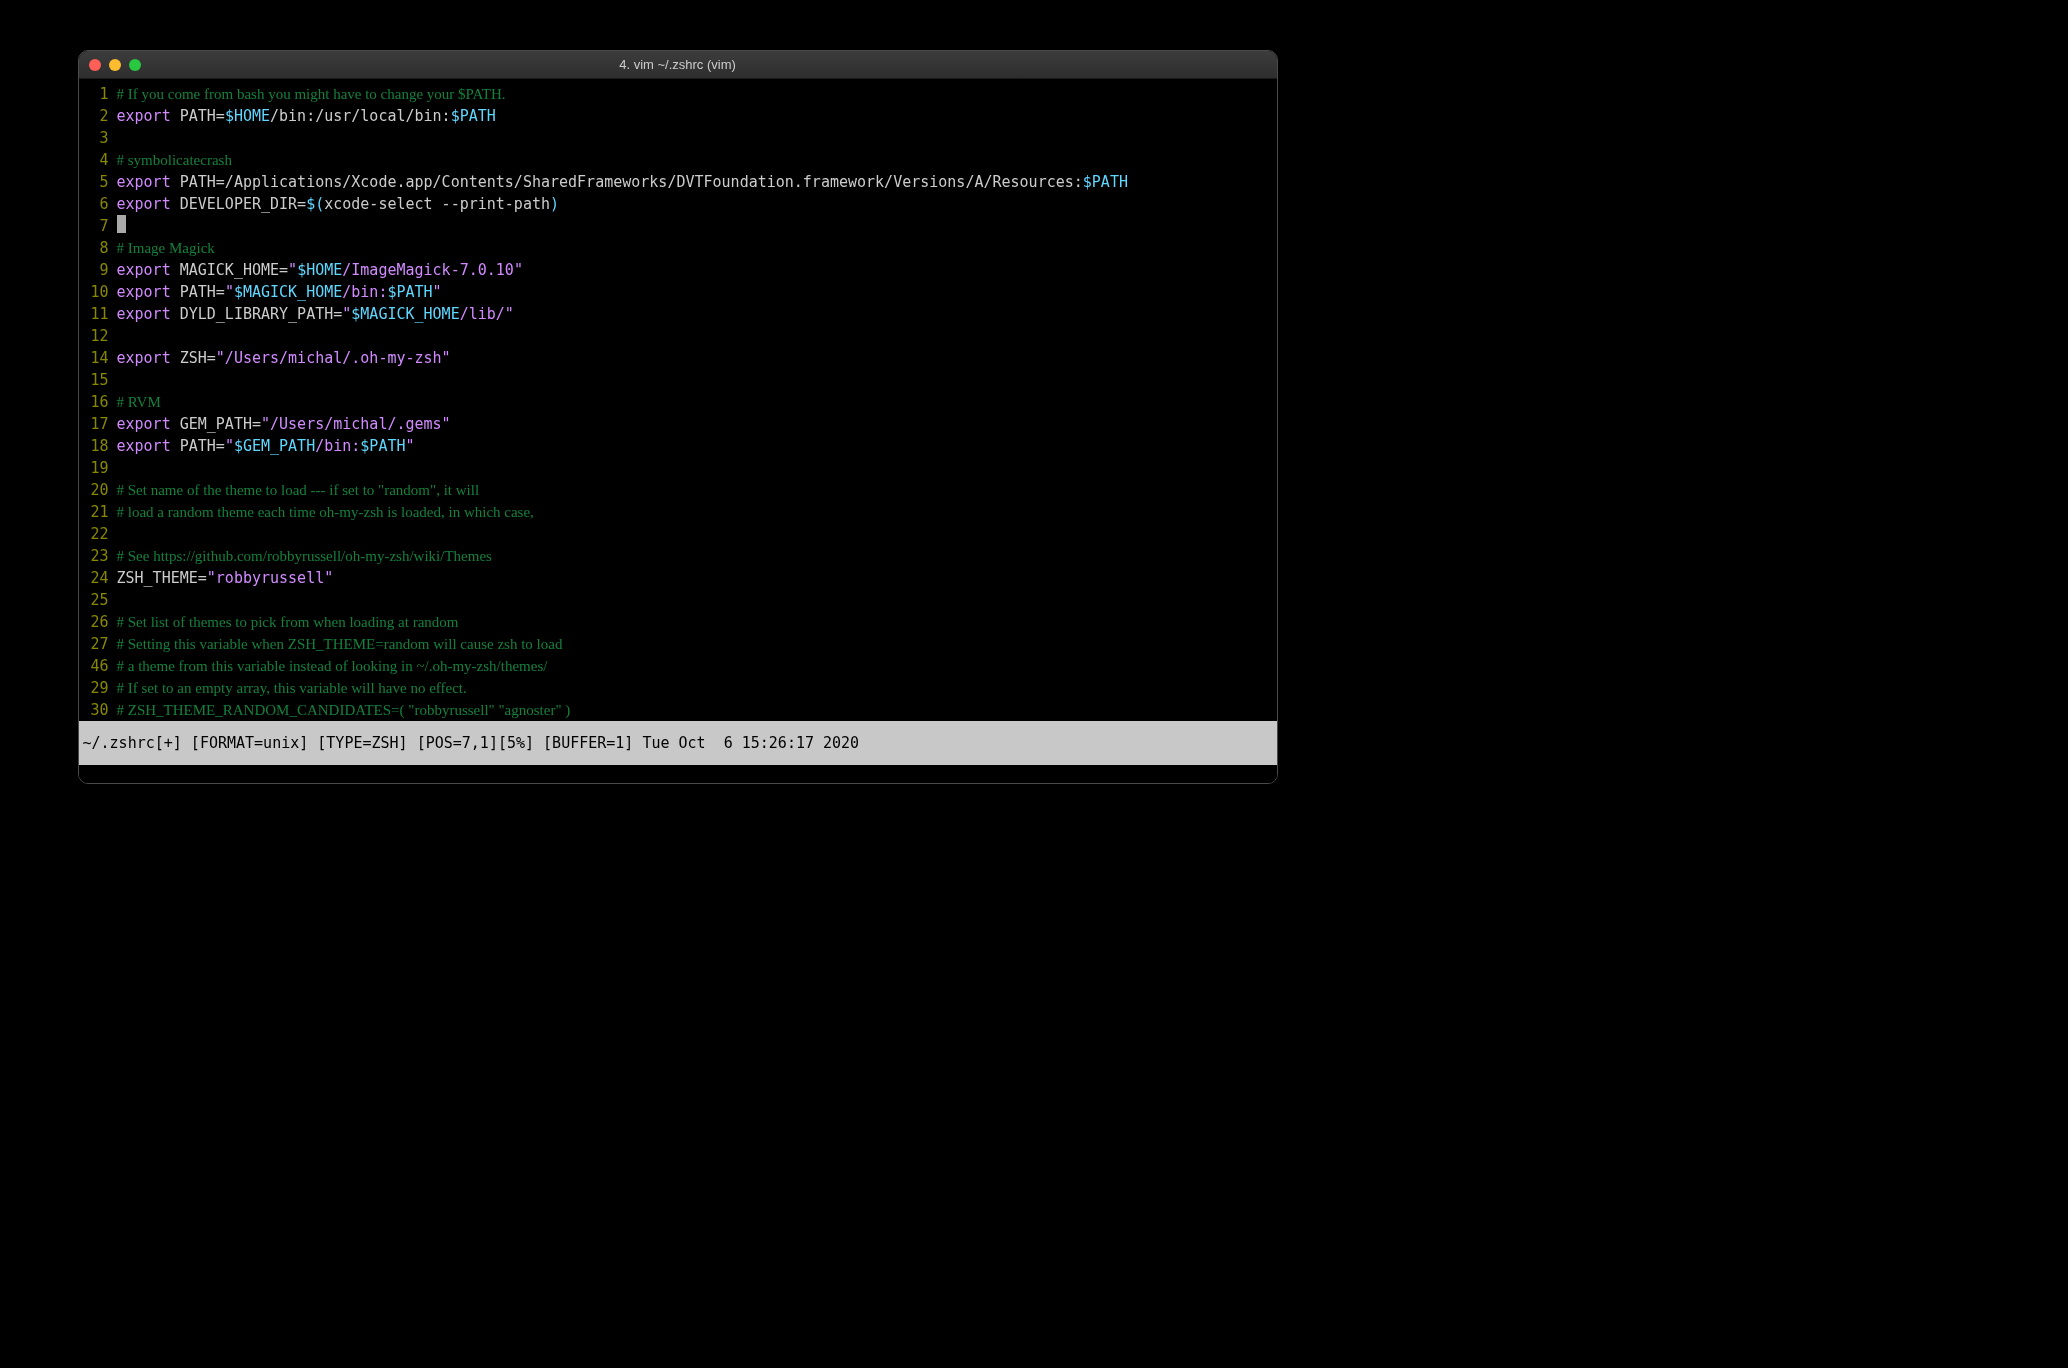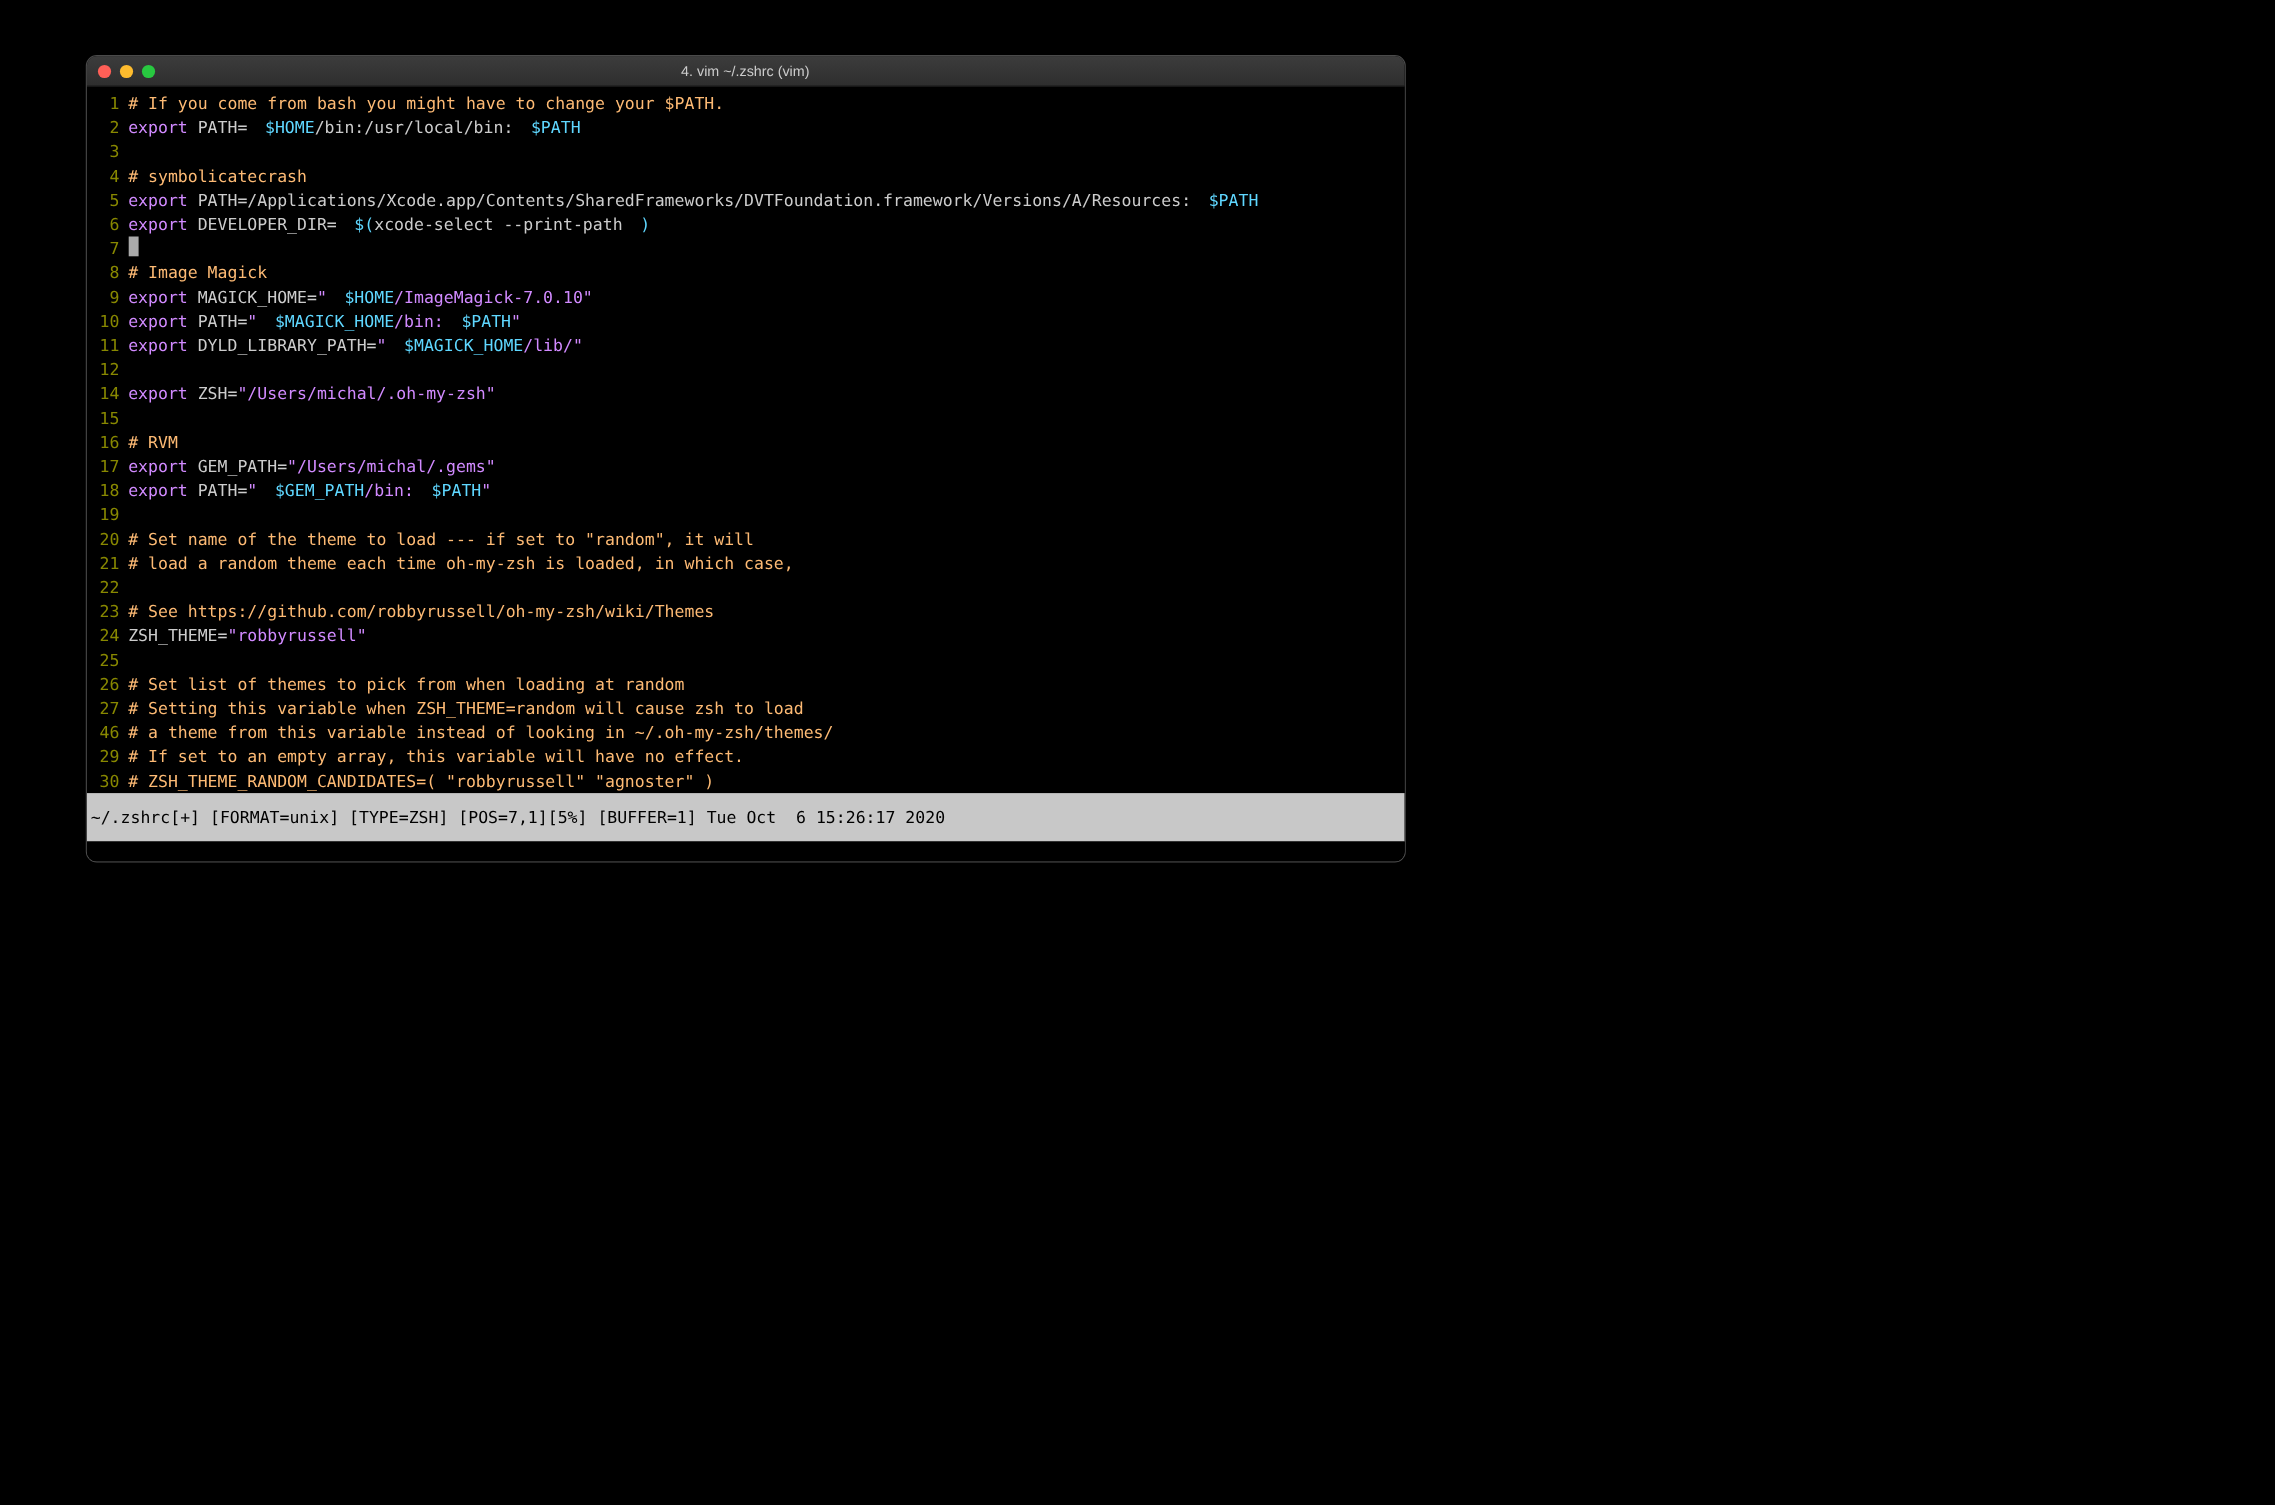--- a/index.html
+++ b/index.html
@@ -62,23 +62,23 @@
       white-space: pre;
     }
     .gutter {
       width: 38px;
       text-align: right;
       color: #888800;
       padding-right: 8px;
       flex-shrink: 0;
     }
     .code { color: #ccc; }
-    .comment { color: #fdba74; }
+    .comment { color: #15803d; font-family: Liberation Serif, serif; }
     .kw { color: #d18aff; text-align: center; }
-    .var { color: #5fd7ff; margin-left: 16px; }
+    .var { color: #5fd7ff; }
     .str { color: #d18aff; }
     .plain { color: #ccc; }
     .cursor {
       display: inline-block;
       width: 9px;
       height: 18px;
       background: #aaa;
       vertical-align: text-bottom;
     }
     .statusbar {

